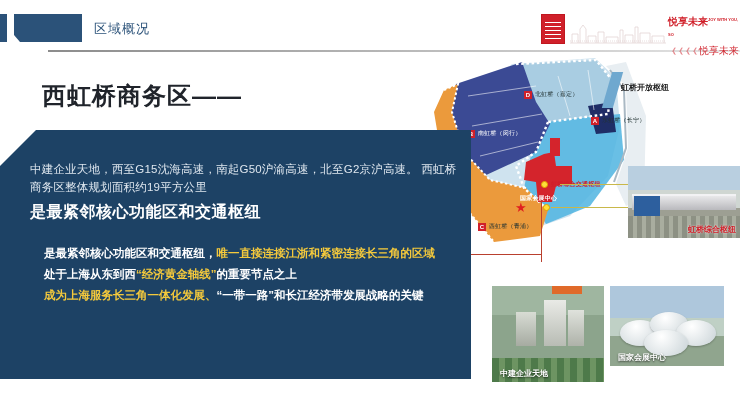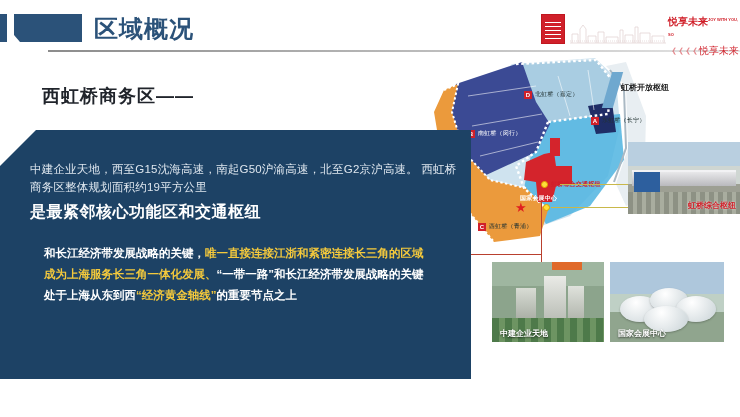--- a/index.html
+++ b/index.html
@@ -9,40 +9,40 @@
     font-family: "Liberation Sans", "DejaVu Sans", sans-serif;
     overflow: hidden;
   }
   #page { position: relative; width: 740px; height: 417px; background:#fff; }
 
   
   #header { position:absolute; left:0; top:0; width:740px; height:56px; background:#fff; }
   .hdr-tick { position:absolute; left:0; top:14px; width:7px; height:28px; background:#2b5279; }
   .hdr-chip { position:absolute; left:14px; top:14px; width:68px; height:28px; background:#2b5279;
               clip-path: polygon(0 0, 100% 0, 100% 100%, 6px 100%, 0 calc(100% - 7px)); }
-  .hdr-title { position:absolute; left:94px; top:15px; font-size:24px; font-weight:bold; color:#2b5279;
+  .hdr-title { position:absolute; left:94px; top:15px; font-size:13px; font-weight:normal; color:#2b5279;
                letter-spacing:1px; line-height:27px; }
   .hdr-rule { position:absolute; left:48px; top:50px; width:692px; height:2px;
               background:linear-gradient(to right,#8c8c8c,#c9c9c9 70%,#e6e6e6); }
 
   
   .logo-box { position:absolute; left:541px; top:14px; width:24px; height:30px; background:#d0202a;
               border:1px solid #c0171f; }
   .logo-box i { position:absolute; left:3px; right:3px; background:#fff; height:1px; display:block; }
   .logo-box .l1{ top:7px;} .logo-box .l2{ top:11px;} .logo-box .l3{ top:15px;}
   .logo-box .l4{ top:19px;} .logo-box .l5{ top:23px;}
   .skyline { position:absolute; left:570px; top:20px; width:96px; height:24px; opacity:.55; }
   .slogan { position:absolute; left:668px; top:13px; width:72px; height:32px; }
   .slogan .s1 { font-size:10px; font-weight:bold; color:#d0202a; line-height:13px; letter-spacing:0px;}
   .slogan .s2 { font-size:10px; font-weight:normal; color:#d0202a; line-height:14px; }
   .slogan .chev { color:#d0202a; font-size:8px; letter-spacing:-1px; }
   .slogan .tiny { font-size:4px; color:#d0202a; vertical-align:super; letter-spacing:0; }
 
   
-  #main-title { position:absolute; left:42px; top:79px; font-size:18px; font-weight:bold;
+  #main-title { position:absolute; left:42px; top:79px; font-size:24px; font-weight:bold;
                 color:#20242b; letter-spacing:1px; line-height:34px; white-space:nowrap; }
 
   
   #blue-panel { position:absolute; left:0px; top:130px; width:471px; height:249px;
                 background:#1d4265;
                 clip-path: polygon(36px 0, 471px 0, 471px 249px, 0 249px, 0 36px); }
   .bp-intro { position:absolute; left:30px; top:160px; width:428px; color:#dfe7ef;
               font-size:11.5px; line-height:18px; letter-spacing:.2px; }
   .bp-sub { position:absolute; left:30px; top:202px; font-size:16px; font-weight:bold;
             color:#ffffff; letter-spacing:.5px; }
@@ -64,34 +64,34 @@
   .star { position:absolute; color:#e02020; font-size:13px; line-height:13px; }
   .lead { position:absolute; background:#c9b84a; height:1px; }
 
   
   .hub-label { position:absolute; left:621px; top:82px; font-size:8px; font-weight:bold;
                color:#1b1b1b; white-space:nowrap; }
   .hub-line { position:absolute; left:607px; top:72px; width:11px; height:36px;
               background:#6fa8cf; transform:skewX(-16deg); }
 
   
-  .photo { position:absolute; overflow:hidden; }
+  .photo { position:absolute; overflow:hidden;margin-top:24px; }
   .photo .cap { position:absolute; right:4px; bottom:3px; font-size:8px; font-weight:bold;
                 color:#d0202a; text-shadow:0 0 2px rgba(255,255,255,.8); white-space:nowrap; }
   .photo .cap.w { color:#ffffff; text-shadow:0 1px 2px rgba(0,0,0,.7); left:8px; right:auto; }
 
   #photo-hub { left:628px; top:142px; width:112px; height:72px;
      background:linear-gradient(#b9cfe0 0 34%, #cfd6d2 34% 58%, #9d9f93 58% 100%); }
   #photo-hub .roof { position:absolute; left:4px; top:28px; width:104px; height:16px;
      background:linear-gradient(#e8e8ea,#b9b9bd); border-top:2px solid #f2f2f4; }
   #photo-hub .blu { position:absolute; left:6px; top:30px; width:26px; height:22px; background:#2d5f9e; }
   #photo-hub .grd { position:absolute; left:0; top:50px; width:112px; height:22px;
      background:repeating-linear-gradient(90deg,#8d9184 0 5px,#a9ad9f 5px 9px); }
 
-  #photo-cbd { left:492px; top:262px; width:112px; height:80px;
+  #photo-cbd { left:492px; top:262px; width:112px; height:96px;
      background:linear-gradient(#9fb6a0 0 30%, #8ca48c 30% 100%); }
   #photo-cbd .bldA { position:absolute; left:52px; top:14px; width:22px; height:46px;
      background:linear-gradient(#e9eae6,#b8bcb4); }
   #photo-cbd .bldB { position:absolute; left:76px; top:24px; width:16px; height:36px;
      background:linear-gradient(#dfe2dc,#aeb2a9); }
   #photo-cbd .bldC { position:absolute; left:24px; top:26px; width:20px; height:34px;
      background:linear-gradient(#d8dcd4,#a6aba1); }
   #photo-cbd .trees { position:absolute; left:0; bottom:0; width:112px; height:24px;
      background:repeating-linear-gradient(90deg,#4e7a4a 0 7px,#6d9462 7px 13px); }
   #photo-cbd .roof-r { position:absolute; left:60px; top:-2px; width:30px; height:10px; background:#e06a2a; }
@@ -240,24 +240,24 @@
     <div class="cap w">国家会展中心</div>
   </div>
 
   <div id="blue-panel"></div>
 
   <div class="bp-intro">中建企业天地，西至G15沈海高速，南起G50沪渝高速，北至G2京沪高速。 西虹桥商务区整体规划面积约19平方公里</div>
   <div class="bp-sub">是最紧邻核心功能区和交通枢纽</div>
 
   <div class="bullets">
     <div class="b-ind">
-      <span>和长江经济带发展战略的关键，</span><span class="hl">唯一直接连接江浙和紧密连接长三角的区域</span><span></span>
+      <span>是最紧邻核心功能区和交通枢纽，</span><span class="hl">唯一直接连接江浙和紧密连接长三角的区域</span><span></span>
+    </div>
+    <div class="b-ind">
+      <span>处于上海从东到西</span><span class="hl">“经济黄金轴线”</span><span>的重要节点之上</span>
     </div>
     <div class="b-ind">
       <span class="hl">成为上海服务长三角一体化发展、</span><span>“一带一路”和长江经济带发展战略的关键</span>
     </div>
-    <div class="b-ind">
-      <span>处于上海从东到西</span><span class="hl">“经济黄金轴线”</span><span>的重要节点之上</span>
-    </div>
   </div>
 
   <div class="bottom-bar"></div>
 </div>
 
 </body></html>

